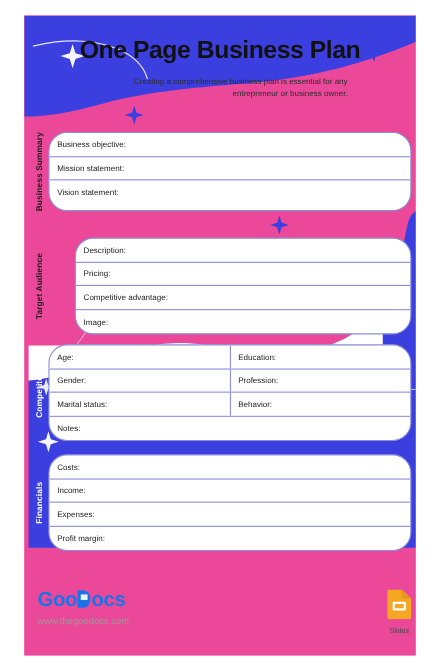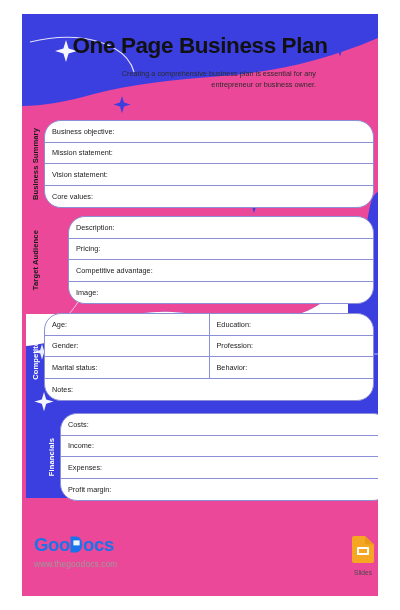--- a/index.html
+++ b/index.html
@@ -109,21 +109,21 @@
     font-size: 7.3px;
     color: #1a1a1a;
     box-sizing: border-box;
   }
   .cell + .cell { border-left: 0.8px solid #8b8fd6; }
 
   
   #sec-business  { left: 4px;  top: 106px; width: 348px; }
   #sec-audience  { left: 4px;  top: 202px; width: 348px; gap: 24px; }
   #sec-competitors { left: 4px; top: 299px; width: 348px; }
-  #sec-financials  { left: 4px; top: 399px; width: 348px; padding-left: 16px; }
+  #sec-financials  { left: 4px; top: 399px; width: 348px; }
 
   
   .footer {
     position: absolute;
     left: 0;
     top: 528px;
     width: 400px;
     height: 60px;
     z-index: 6;
   }
@@ -212,23 +212,20 @@
     </div>
     <div class="table">
       <div class="row">
         <div class="cell">Business objective:</div>
       </div>
       <div class="row">
         <div class="cell">Mission statement:</div>
       </div>
       <div class="row">
         <div class="cell">Vision statement:</div>
-      </div>
-      <div class="row">
-        <div class="cell">Core values:</div>
       </div>
     </div>
   </div>
 
   <div class="section" id="sec-audience">
     <div class="side-label">
       <span>Target Audience</span>
     </div>
     <div class="table">
       <div class="row">

